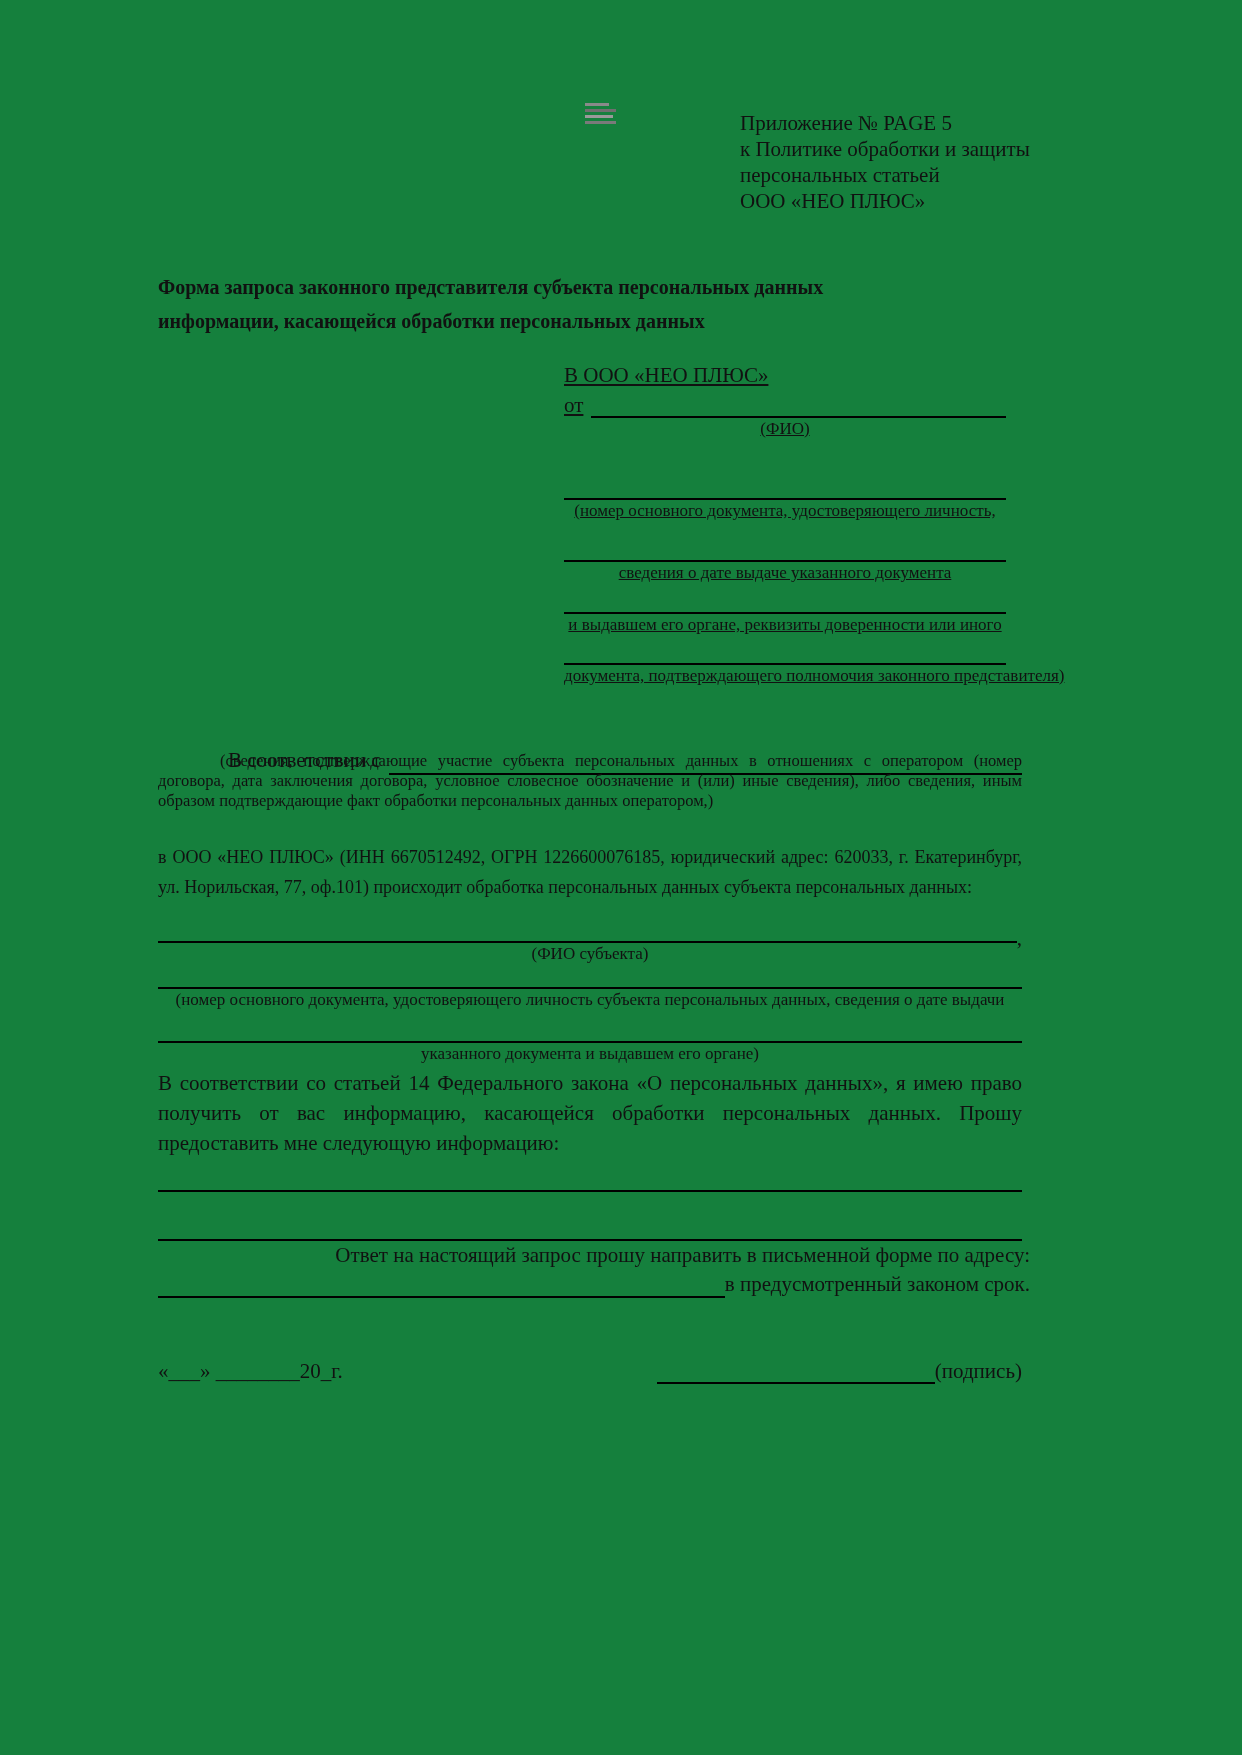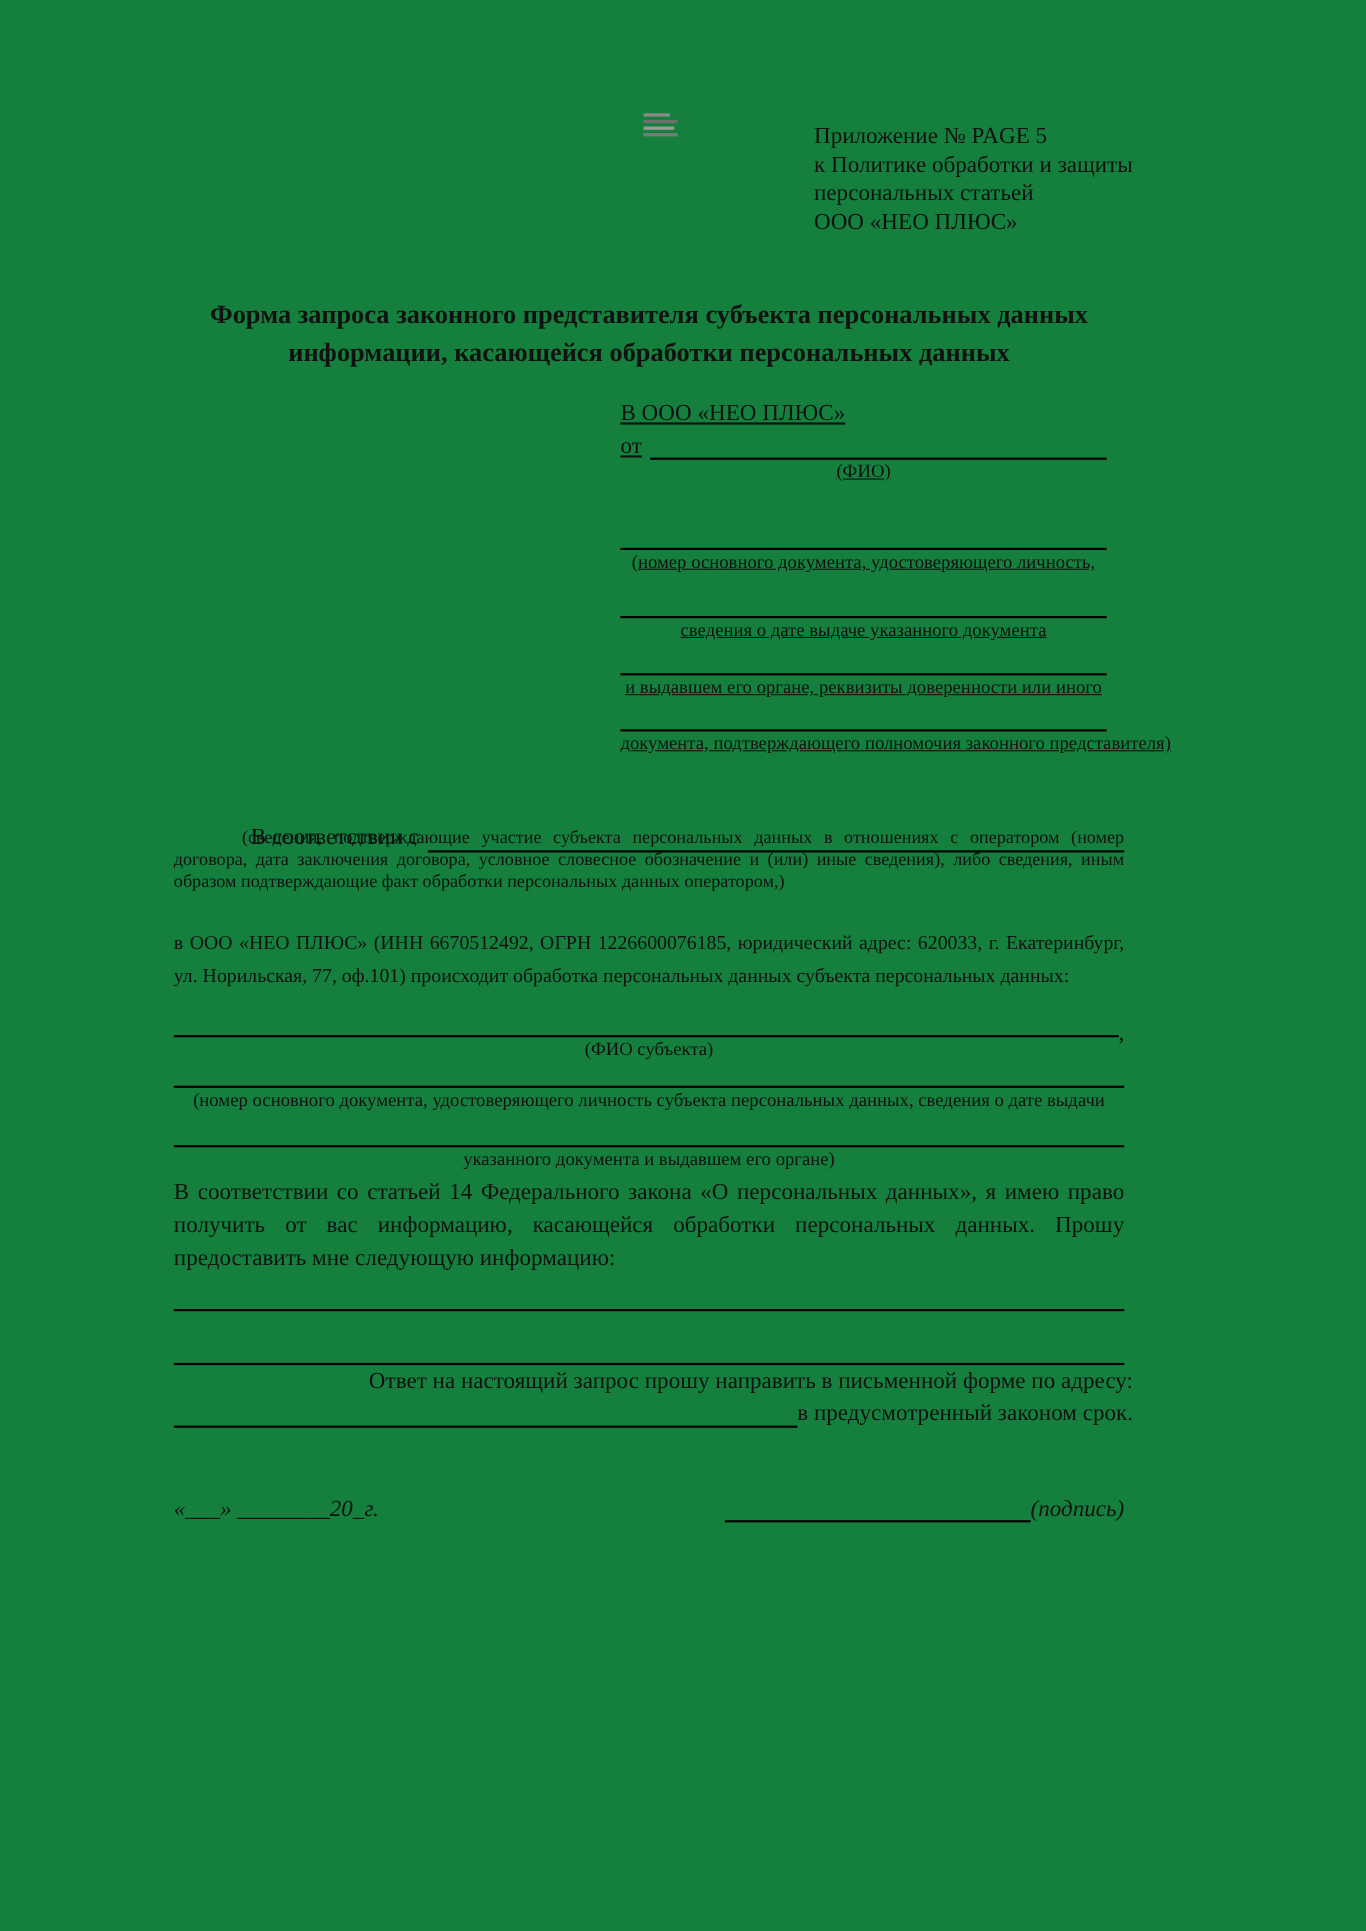--- a/index.html
+++ b/index.html
@@ -38,23 +38,23 @@
     width: 300px;
     font-size: 21px;
     line-height: 26px;
     white-space: nowrap;
   }
 
   .title {
     position: absolute;
     left: 158px; top: 270px;
     width: 864px;
-    text-align: center;
+    text-align: left;
     font-weight: bold;
-    font-size: 24px;
+    font-size: 20px;
     line-height: 34px;
   }
 
   .addr {
     position: absolute;
     left: 564px; top: 360px;
     width: 442px;
     font-size: 21px;
     text-decoration: underline;
   }
@@ -152,21 +152,20 @@
   .answer .l2 .sfx { line-height: 28px; white-space: nowrap; }
 
   .bottom {
     position: absolute;
     left: 158px; top: 1356px;
     width: 864px;
     display: flex;
     justify-content: space-between;
     align-items: flex-end;
     font-size: 21px;
-    font-style: italic;
   }
   .bottom .date { line-height: 30px; white-space: nowrap; }
   .bottom .siggrp { display: flex; align-items: center; }
   .bottom .sigline { width: 278px; height: 24px; }
   .bottom .sigcap { line-height: 30px; white-space: nowrap; }
 </style>
 </head>
 <body>
 
 <div class="page">

